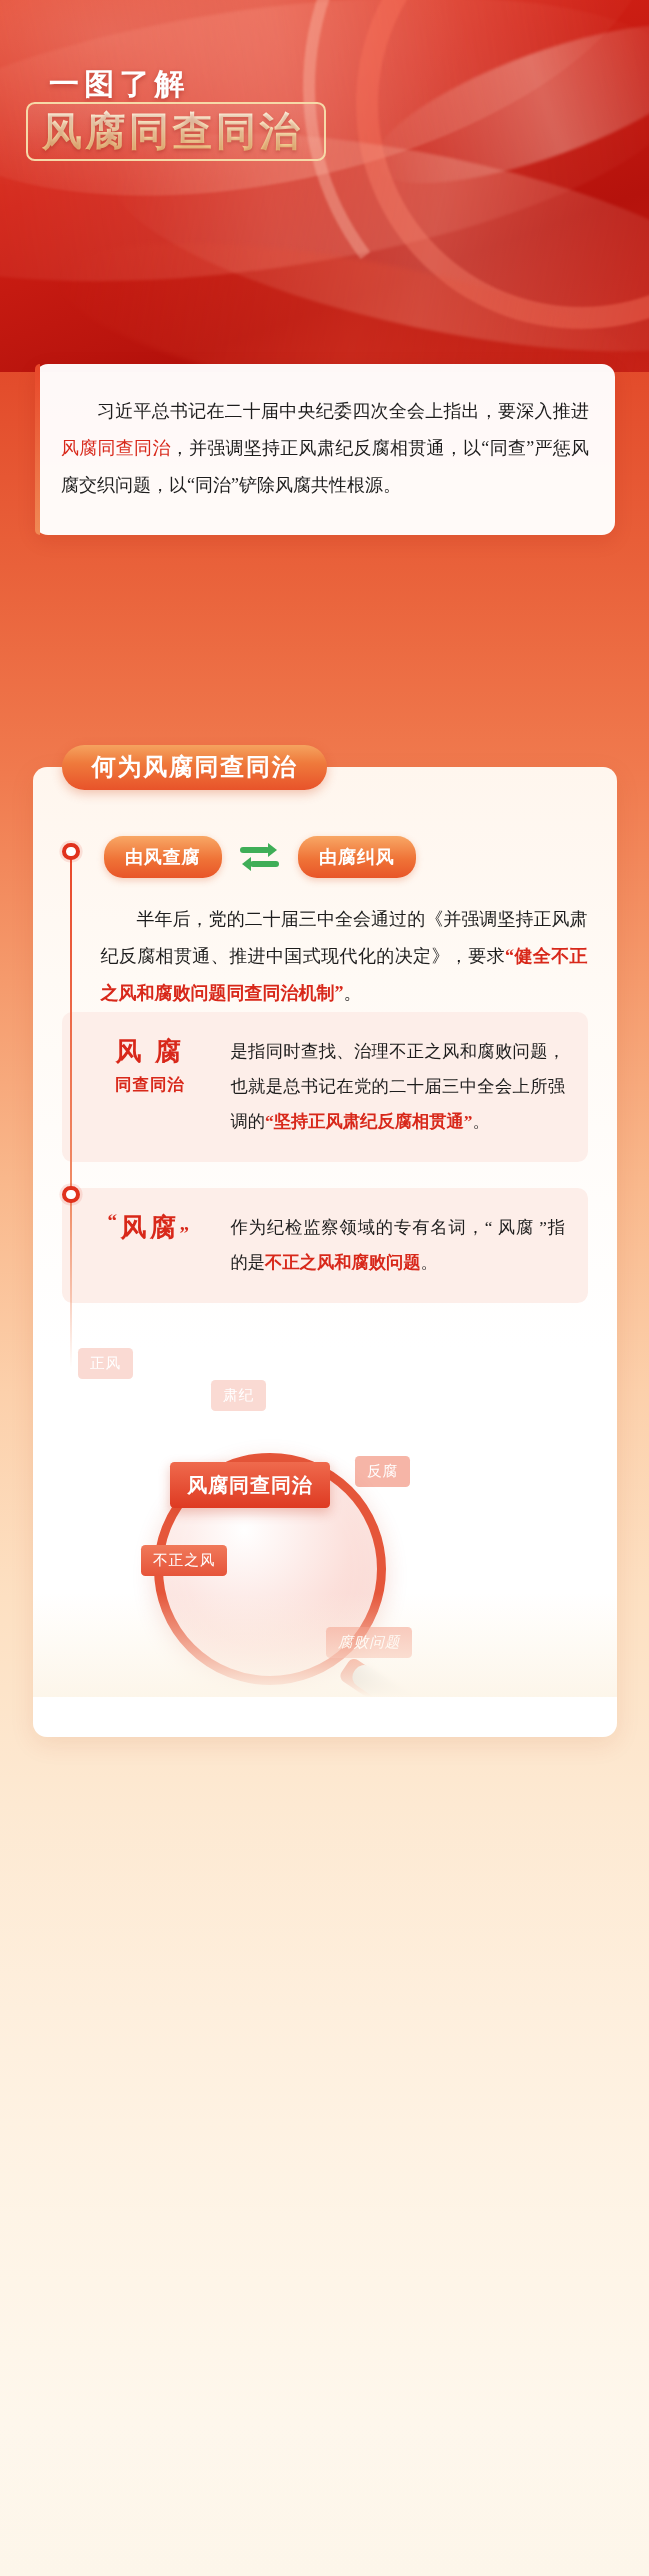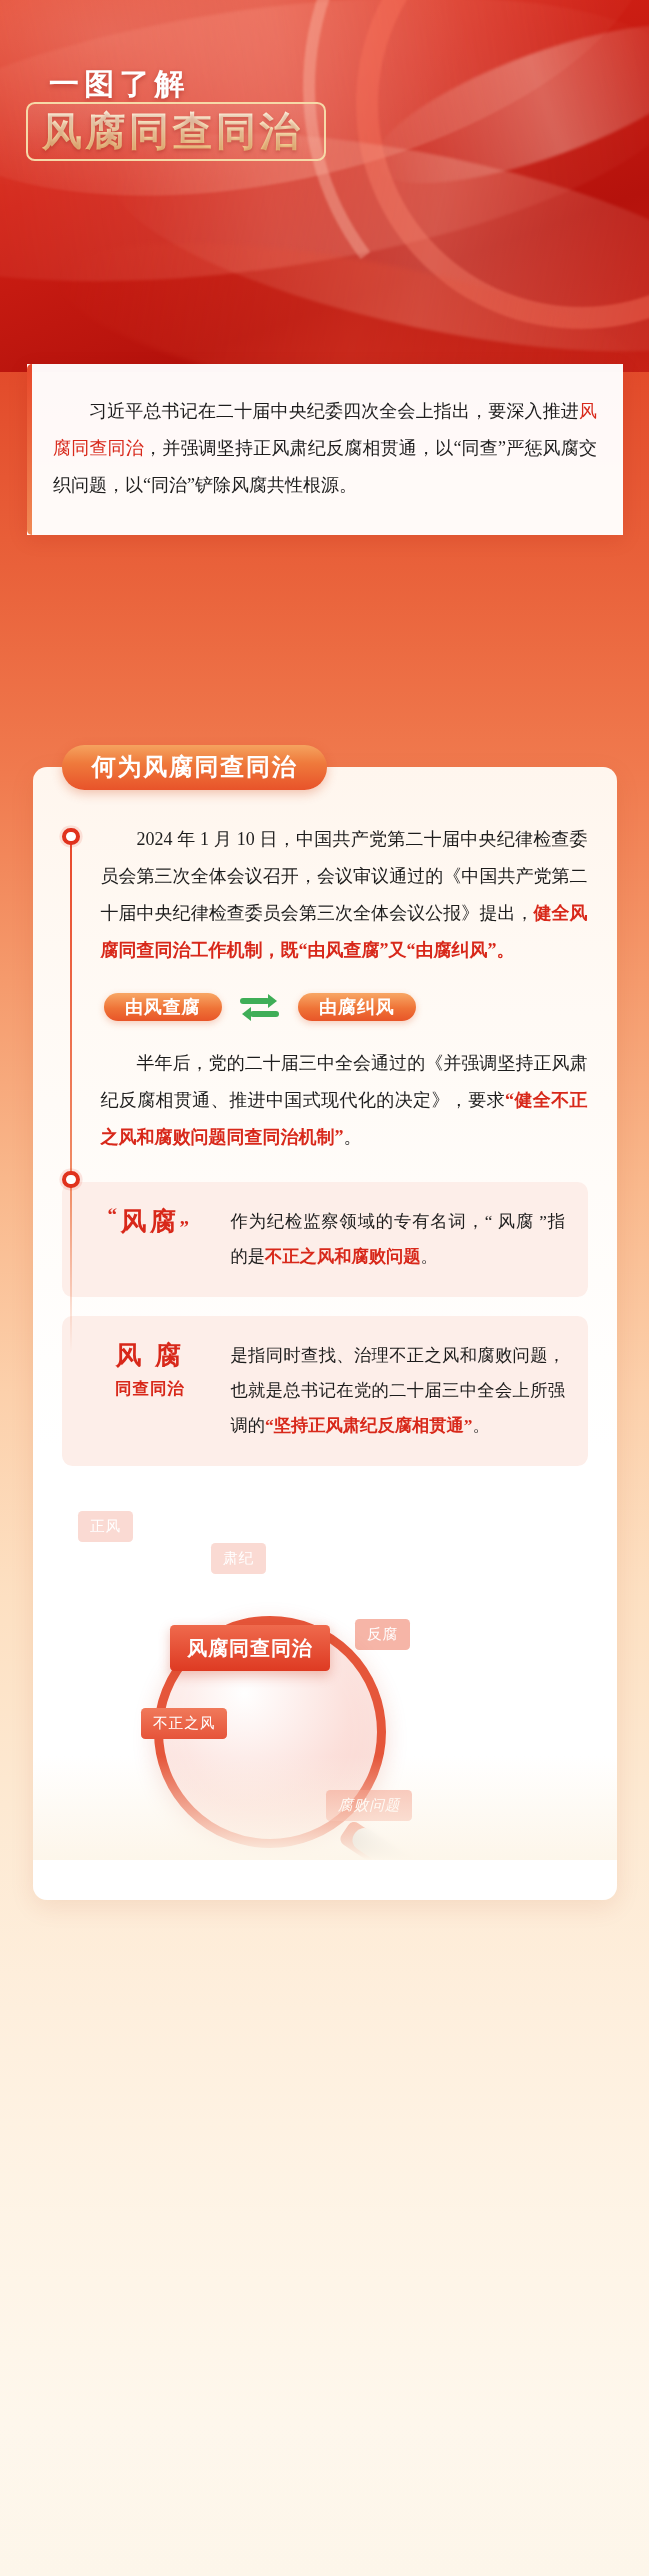--- a/index.html
+++ b/index.html
@@ -123,23 +123,23 @@
   }
 
   
   .intro-wrap {
     position: absolute;
     left: 0; top: 364px;
     width: 650px;
   }
   .intro-card {
     position: relative;
-    margin: 0 27px;
+    margin: 0 35px;
     background: rgba(255,255,255,0.97);
-    border-radius: 0;
+    border-radius: 13px;
     padding: 29.4px 26px 31px 26px;
     box-shadow: 0 5.2px 19px rgba(150,20,0,.12);
   }
   .intro-card:before {
     content: "";
     position: absolute;
     left: 0; top: 0;
     width: 5.2px; height: 100%;
     background: linear-gradient(180deg,#e8472a,#f08a55);
     border-radius: 5.2px 0 0 5.2px;
@@ -215,21 +215,21 @@
   .para .hl-b { color: #d8281a; font-weight: bold; }
 
   
   .pill-row {
     display: flex;
     align-items: center;
     gap: 17.3px;
     margin: 24px 0 22.5px 3.5px;
   }
   .pill {
-    height: 28px;
+    height: 42px;
     padding: 12px 21px;
     display: flex;
     align-items: center;
     color: #fff;
     font-size: 18px;
     font-weight: bold;
     letter-spacing: 0.9px;
     border-radius: 19px;
     background: linear-gradient(180deg,#f8a765 0%, #ef7337 55%, #e85528 100%);
     box-shadow: 0 2.6px 7.8px rgba(220,90,40,.28);
@@ -391,59 +391,56 @@
   </div>
 
   <div class="section">
     <div class="sec-title">何为风腐同查同治</div>
 
     <div class="timeline">
       <div class="tl-line"></div>
       <div class="tl-dot dot1"></div>
       <div class="tl-dot dot2"></div>
 
-      <div class="para">
-        <span>2024 年 1 月 10 日，中国共产党第二十届中央纪律检查委员会第三次全体会议召开，会议审议通过的《中国共产党第二十届中央纪律检查委员会第三次全体会议公报》提出，</span><span class="hl-b">健全风腐同查同治工作机制，既“由风查腐”又“由腐纠风”。</span>
-      </div>
 
       <div class="pill-row">
         <div class="pill">由风查腐</div>
         <div class="swap-icon">
           <div class="ar ar1"></div>
             <div class="h1"></div>
           <div class="ar ar2"></div>
             <div class="h2"></div>
         </div>
         <div class="pill">由腐纠风</div>
       </div>
 
       <div class="para">
         <span>半年后，党的二十届三中全会通过的《并强调坚持正风肃纪反腐相贯通、推进中国式现代化的决定》，要求</span><span class="hl-b">“健全不正之风和腐败问题同查同治机制”</span><span>。</span>
       </div>
     </div>
 
-    <div class="defcard" style="margin-top:26px">
-      <div class="def-label">
-        <span class="big"><span class="quote-l">“</span><span>风腐</span><span class="quote-r">”</span></span>
-      </div>
-      <div class="def-text">
-        <span>作为纪检监察领域的专有名词，“ 风腐 ”指的是</span><span class="hl-b">不正之风和腐败问题</span><span>。</span>
-      </div>
-    </div>
-
     <div class="defcard">
       <div class="def-label">
         <span class="big">风 腐</span>
         <span class="sub">同查同治</span>
       </div>
       <div class="def-text">
         <span>是指同时查找、治理不正之风和腐败问题，也就是总书记在党的二十届三中全会上所强调的</span><span class="hl-b">“坚持正风肃纪反腐相贯通”</span><span>。</span>
       </div>
     </div>
 
+    <div class="defcard" style="margin-top:26px">
+      <div class="def-label">
+        <span class="big"><span class="quote-l">“</span><span>风腐</span><span class="quote-r">”</span></span>
+      </div>
+      <div class="def-text">
+        <span>作为纪检监察领域的专有名词，“ 风腐 ”指的是</span><span class="hl-b">不正之风和腐败问题</span><span>。</span>
+      </div>
+    </div>
+
     <div class="illus">
       <div class="tagbox t-faint" style="left:45px; top:22.5px;">正风</div>
       <div class="tagbox t-faint" style="left:178px; top:55px;">肃纪</div>
       <div class="tagbox t-mid" style="left:322px; top:83px;">反腐</div>
 
       <div class="glass"></div>
       <div class="glass-neck"></div>
       <div class="glass-handle"></div>
 
       <div class="tagbox t-main" style="left:137px; top:137px;">风腐同查同治</div>

